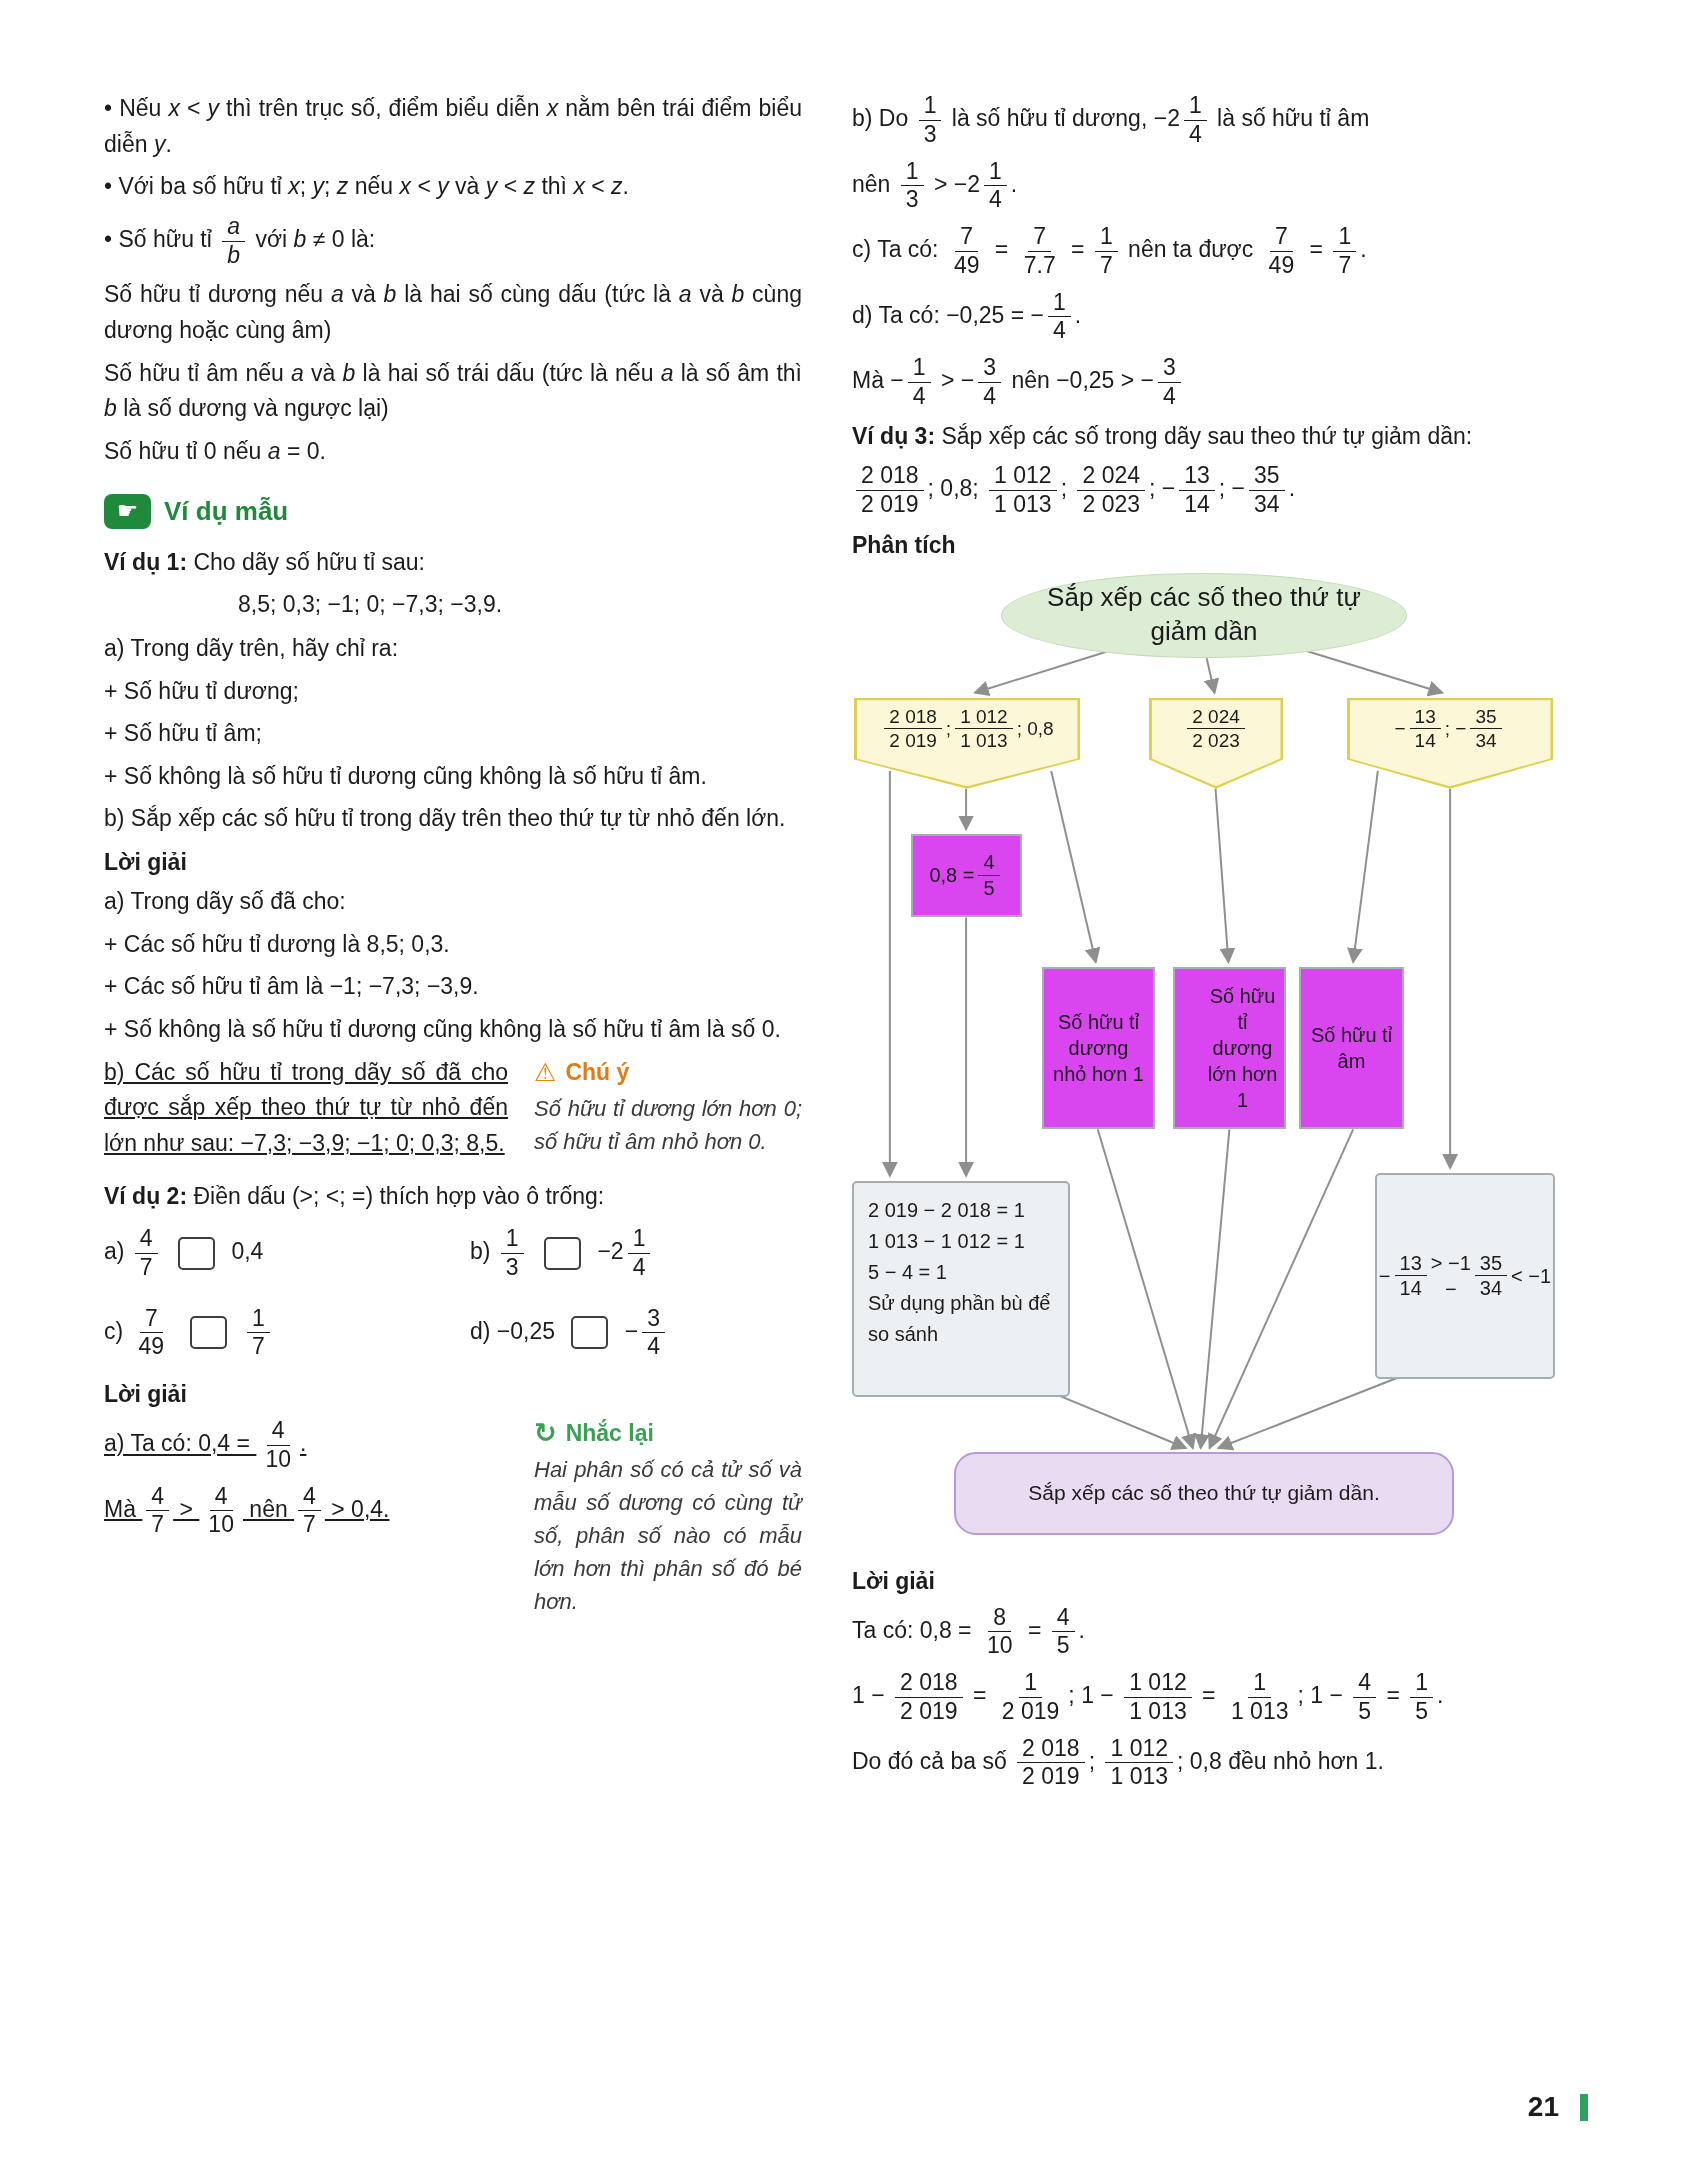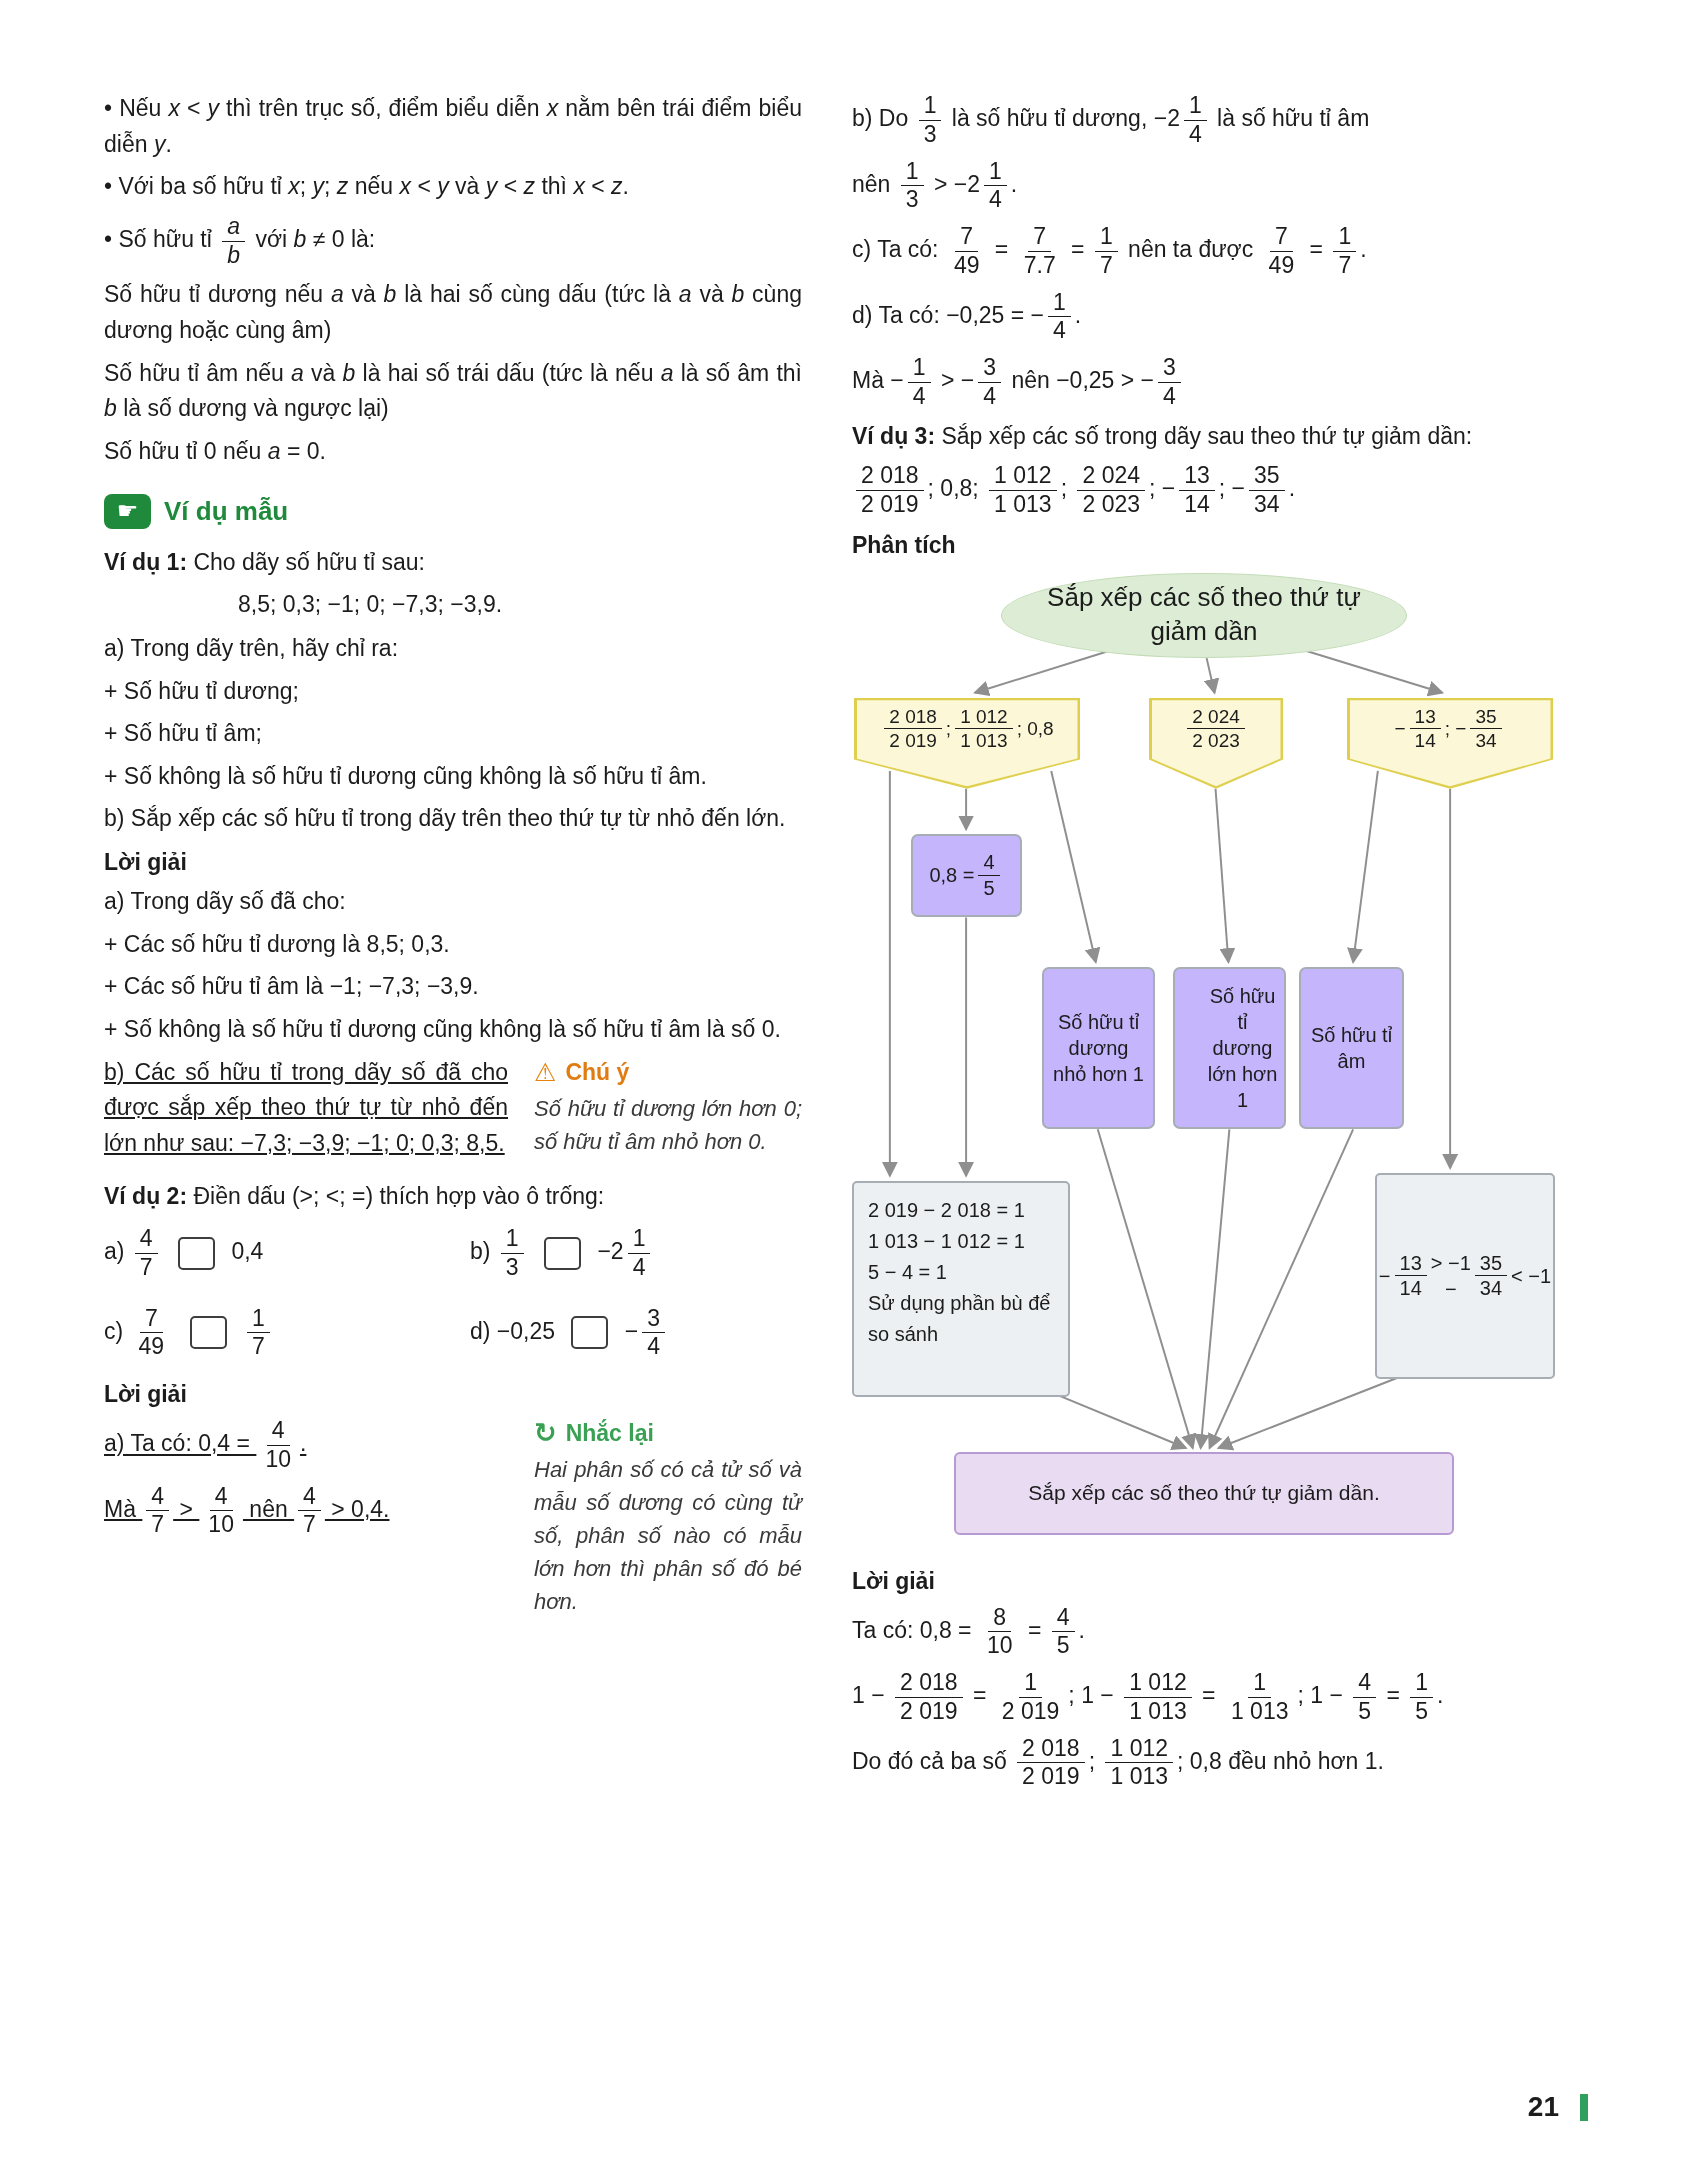--- a/index.html
+++ b/index.html
@@ -61,31 +61,31 @@
   .banner-a { left:2px;   top:125px; width:226px; height:91px; }
   .banner-b { left:297px; top:125px; width:134px; height:91px; }
   .banner-c { left:495px; top:125px; width:206px; height:91px; }
   .b-outer { position:absolute; inset:0; background:#dfcf4e;
              clip-path:polygon(0 0,100% 0,100% 68%,50% 100%,0 68%); }
   .b-inner { position:absolute; inset:2.5px; background:#fcf8d7;
              clip-path:polygon(0 0,100% 0,100% 68%,50% 100%,0 68%); }
   .b-text { position:absolute; left:4px; right:4px; top:0; height:68%;
             display:flex; align-items:center; justify-content:center;
             text-align:center; font-size:19px; }
-  .gbox { background:#c4b5fd; border:2px solid #a6adb5; border-radius:7px; padding:6px; }
+  .gbox { background:#d946ef; border:2px solid #a6adb5; border-radius:0; padding:6px; }
   .eq08  { left:59px;  top:261px; width:111px; height:83px; }
   .gray1 { left:190px; top:394px; width:113px; height:162px; }
   .gray2 { left:321px; top:394px; width:113px; height:162px;padding-left:32px; }
   .gray3 { left:447px; top:394px; width:105px; height:162px; }
   .cbox { background:#edf0f2; border:2px solid #a6adb5; border-radius:5px; }
   .comp-left  { left:0;     top:608px; width:218px; height:216px; padding:12px 14px;
                 text-align:left; justify-content:flex-start; align-items:flex-start; line-height:1.55; }
   .comp-right { left:523px; top:600px; width:180px; height:206px; }
   .pbox { left:102px; top:879px; width:500px; height:83px; background:#e9dbf2;
-          border:2.5px solid #b79ad2; border-radius:6px; font-size:21px; }
+          border:2.5px solid #b79ad2; border-radius:22px; font-size:21px; }
 
   
   .page-num { position:absolute; right:95px; bottom:55px; display:flex; align-items:center;
               gap:21px; font-size:28px; font-weight:bold; }
   .page-num-bar { width:8px; height:27px; background:#2fa15c; }
 </style>
 </head>
 <body>
 
 <div class="page">

